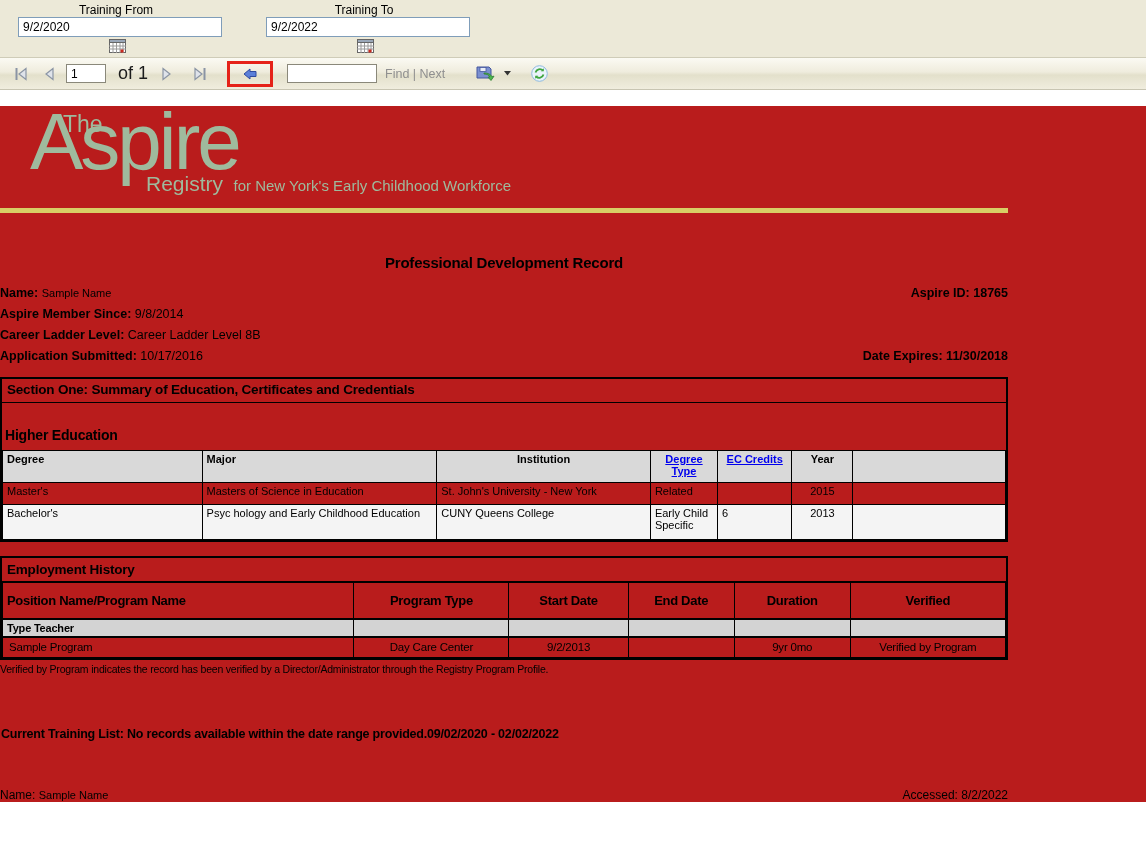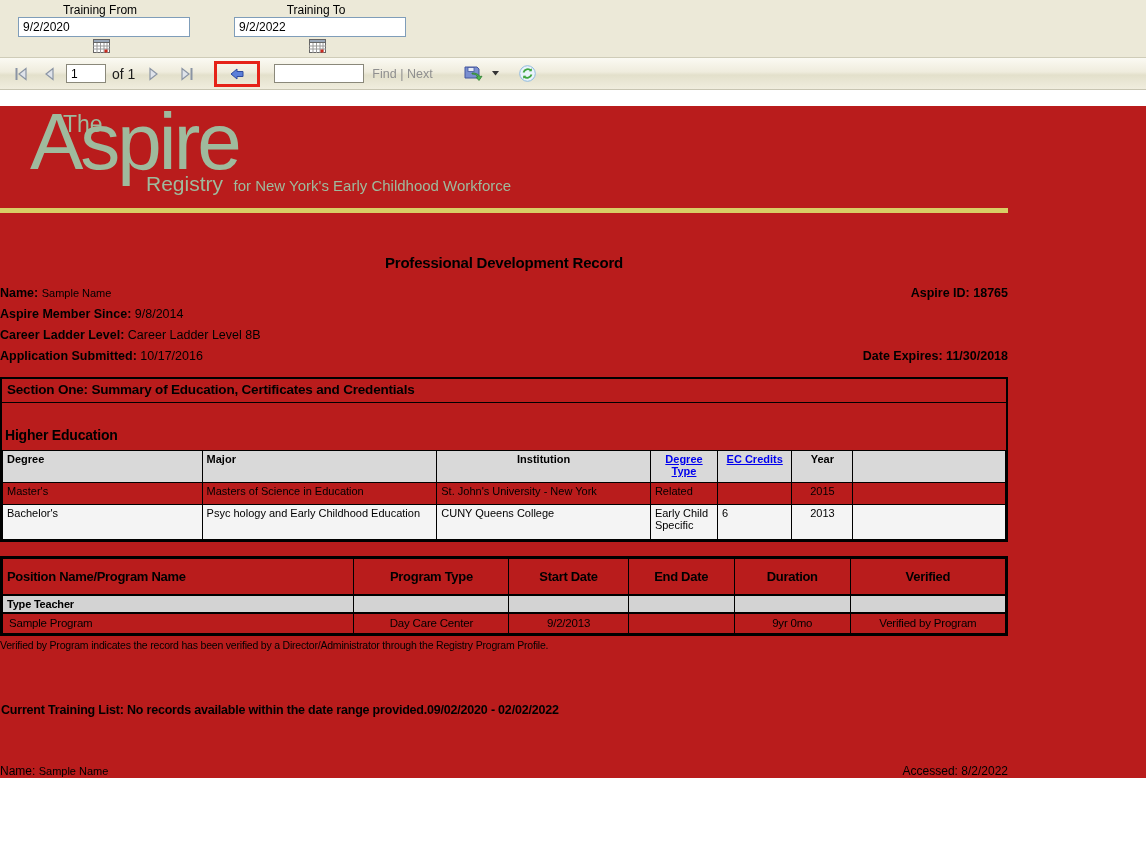--- a/index.html
+++ b/index.html
@@ -10,37 +10,37 @@
   }
 
   
   .params-bar{
     height:58px; background:#ECE9D8; display:flex; align-items:center;
     border-bottom:1px solid #cfccb8;
   }
   .param-group{ display:flex; align-items:center;flex-direction:column; }
   .param-label{ font-size:12px; color:#000; }
   .date-input{
-    height:20px; width:172px; border:1px solid #7F9DB9; background:#fff;
+    height:20px; width:204px; border:1px solid #7F9DB9; background:#fff;
     font-family:"Liberation Sans",sans-serif; font-size:12px; padding:1px 4px; margin-left:8px;
   }
   .cal-btn{ margin-left:3px; width:18px; height:17px; padding:0; border:0; background:transparent; cursor:pointer; display:flex; align-items:center; }
 
   
   .toolbar{
     height:32px; display:flex; align-items:center; padding:0 6px;
     background:linear-gradient(#FBFAF3 0%, #EFECDD 45%, #E3E0CB 55%, #F0EDDE 100%);
     border-bottom:1px solid #c8c5b2;
   }
   .tb-btn{ background:transparent; border:0; padding:2px 4px; margin:0 3px; cursor:pointer; display:flex; align-items:center; }
   .page-input{
     width:40px; height:19px; border:1px solid #8a887a; font-size:12px; padding:1px 4px;
     font-family:"Liberation Sans",sans-serif; margin:0 4px;
   }
-  .of-label{ font-size:14px; color:#1b1b1b; margin:0 6px 0 2px; white-space:nowrap; }
+  .of-label{ font-size:18px; color:#1b1b1b; margin:0 6px 0 8px; white-space:nowrap; }
   .back-highlight{
     border:3px solid #E52219; margin-left:12px; padding:3px 12px;
     display:flex; align-items:center; background:transparent;
   }
   .search-input{
     width:90px; height:19px; border:1px solid #8a887a; margin-left:14px; padding:1px 4px;
     font-family:"Liberation Sans",sans-serif; font-size:12px;
   }
   .findnext{ margin-left:8px; font-size:12.5px; color:#8f8f8f; white-space:nowrap; }
   .findnext a{ color:#8f8f8f; text-decoration:none; cursor:pointer; }
@@ -296,20 +296,21 @@
           <td>Early Child Specific</td>
           <td>6</td>
           <td class="c">2013</td>
           <td></td>
         </tr>
       </tbody>
     </table>
   </div>
 
   <div class="section-box">
+    <div class="emp-title">Employment History</div>
     <table class="emp-table">
       <colgroup>
         <col style="width:351px">
           <col style="width:155px">
           <col style="width:119px">
         <col style="width:106px">
           <col style="width:116px">
           <col style="width:155px">
       </colgroup>
       <thead>

